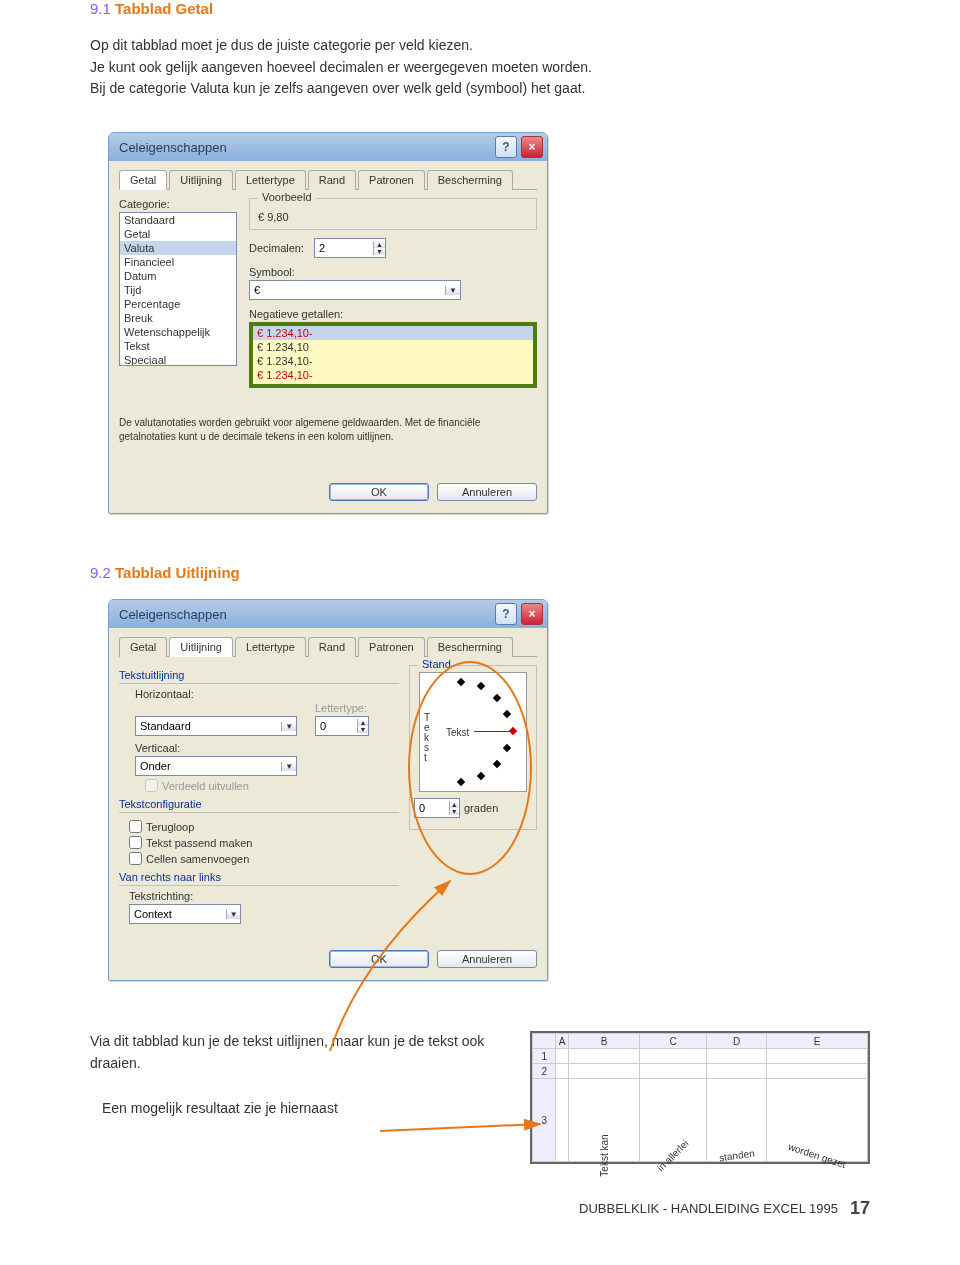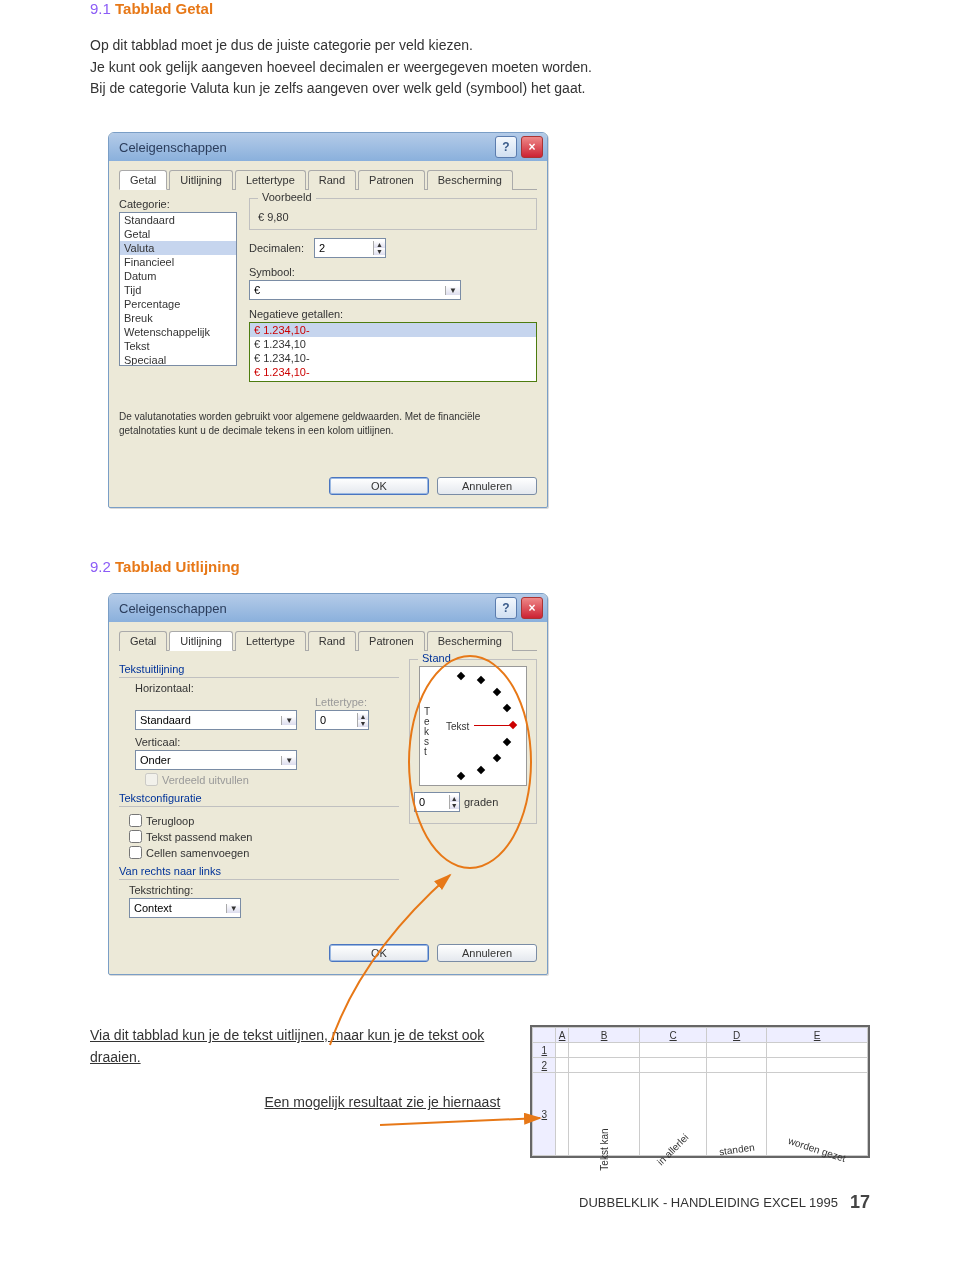--- a/index.html
+++ b/index.html
@@ -29,21 +29,21 @@
   .catlist { border:1px solid #7a8ca5; background:#fff; height:152px; overflow:hidden; }
   .catlist .item { padding:1px 4px; font-size:11px; }
   .catlist .item.sel { background:#c6d5ee; }
   .fieldset { border:1px solid #c0c0c0; padding:12px 8px 6px 8px; position:relative; margin-bottom:8px; }
   .fieldset .legend { position:absolute; top:-8px; left:8px; background:#ece9d8; padding:0 4px; font-size:11px; }
   .spinbox, .combo { display:flex; align-items:center; border:1px solid #7a8ca5; background:#fff; height:18px; }
   .spinbox input, .combo input { border:none; outline:none; font-size:11px; padding:0 4px; width:100%; background:transparent; }
   .spinbtns { width:16px; display:flex; flex-direction:column; border-left:1px solid #aaa; }
   .spinbtns span { flex:1; display:flex; align-items:center; justify-content:center; font-size:7px; background:linear-gradient(#fff,#dde); }
   .combo .drop { width:16px; border-left:1px solid #aaa; display:flex; align-items:center; justify-content:center; font-size:8px; background:linear-gradient(#fff,#dde); }
-  .neglist { border:1px solid #4d7c0f; background:#ffffff; height:58px; }
+  .neglist { border:4px solid #4d7c0f; background:#fef9c3; height:58px; }
   .neglist .row { padding:1px 4px; font-size:11px; }
   .neglist .row.red { color:#c00; }
   .neglist .row.sel { background:#c6d5ee; }
 
   .helptext { margin:28px 0 40px 0; font-size:10px; line-height:1.35; }
   .btnrow { display:flex; justify-content:flex-end; gap:8px; }
   .pbtn { min-width:70px; padding:2px 14px; border:1px solid #7a8ca5; border-radius:3px; background:linear-gradient(#fff,#e4e8ee); font-size:11px; text-align:center; }
   .pbtn.primary { border:1px solid #4a75c0; box-shadow:0 0 0 1px #9ab8e2 inset; }
 
   
@@ -62,21 +62,21 @@
   .dial .hlabel { position:absolute; left:26px; top:54px; font-size:10px; }
   .dial .dot { position:absolute; width:6px; height:6px; background:#000; transform:rotate(45deg); }
   .dial .reddot { background:#c00; width:6px; height:6px; position:absolute; transform:rotate(45deg); }
   .dial .line { position:absolute; height:1px; background:#c00; }
   .gradenRow { display:flex; align-items:center; gap:4px; margin-top:6px; }
 
   
   .circleAnnot { position:absolute; border:2px solid #E77817; border-radius:50%; pointer-events:none; }
 
   
-  .belowBlock { display:flex; gap:30px; position:relative; margin-top:36px;text-decoration:underline; }
+  .belowBlock { display:flex; gap:30px; position:relative; margin-top:36px; }
   .belowBlock .btxt { width:440px; font-size:14px; line-height:1.55; }
   .tableFig { border:2px solid #666; width:360px; background:#fff; font-size:10px; position:relative; }
   .tableFig table { border-collapse:collapse; width:100%; }
   .tableFig th, .tableFig td { border:1px solid #ccc; padding:0; text-align:center; font-weight:normal; }
   .tableFig th { background:#eef; height:14px; }
   .tableFig td { height:14px; }
   .tableFig td.rh { background:#eef; width:22px; }
   .tableFig .cell3 { height:82px; vertical-align:bottom; position:relative; }
   .rot { display:inline-block; font-size:10px; }
 
@@ -301,21 +301,21 @@
         </div>
       </div>
     </div>
 
     <div class="circleAnnot" style="left:318px; top:62px; width:120px; height:210px;"></div>
     </div>
 
     <div class="belowBlock">
       <div class="btxt">
         <p style="margin:0 0 24px 0;">Via dit tabblad kun je de tekst uitlijnen, maar kun je de tekst ook draaien.</p>
-        <p style="margin:0;text-align:right;">Een mogelijk resultaat zie je hiernaast</p>
+        <p style="margin:12px;">Een mogelijk resultaat zie je hiernaast</p>
       </div>
       <div class="tableFig">
         <table>
           <tbody>
               <tr>
             <th class="rh"></th>
             <th>A</th>
             <th>B</th>
             <th>C</th>
             <th>D</th>

